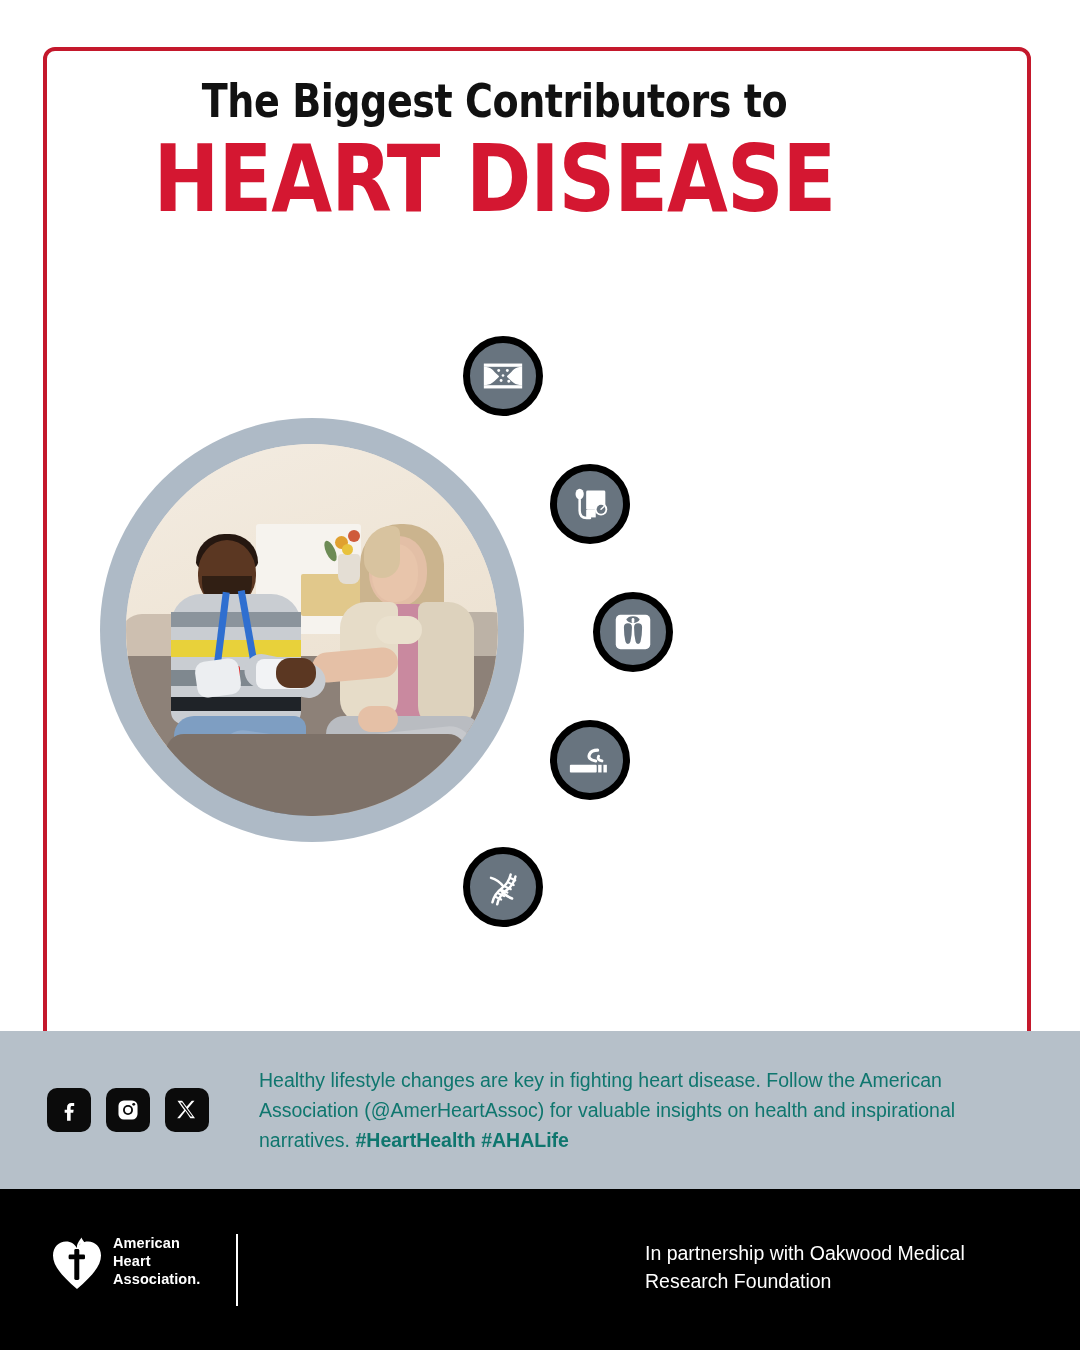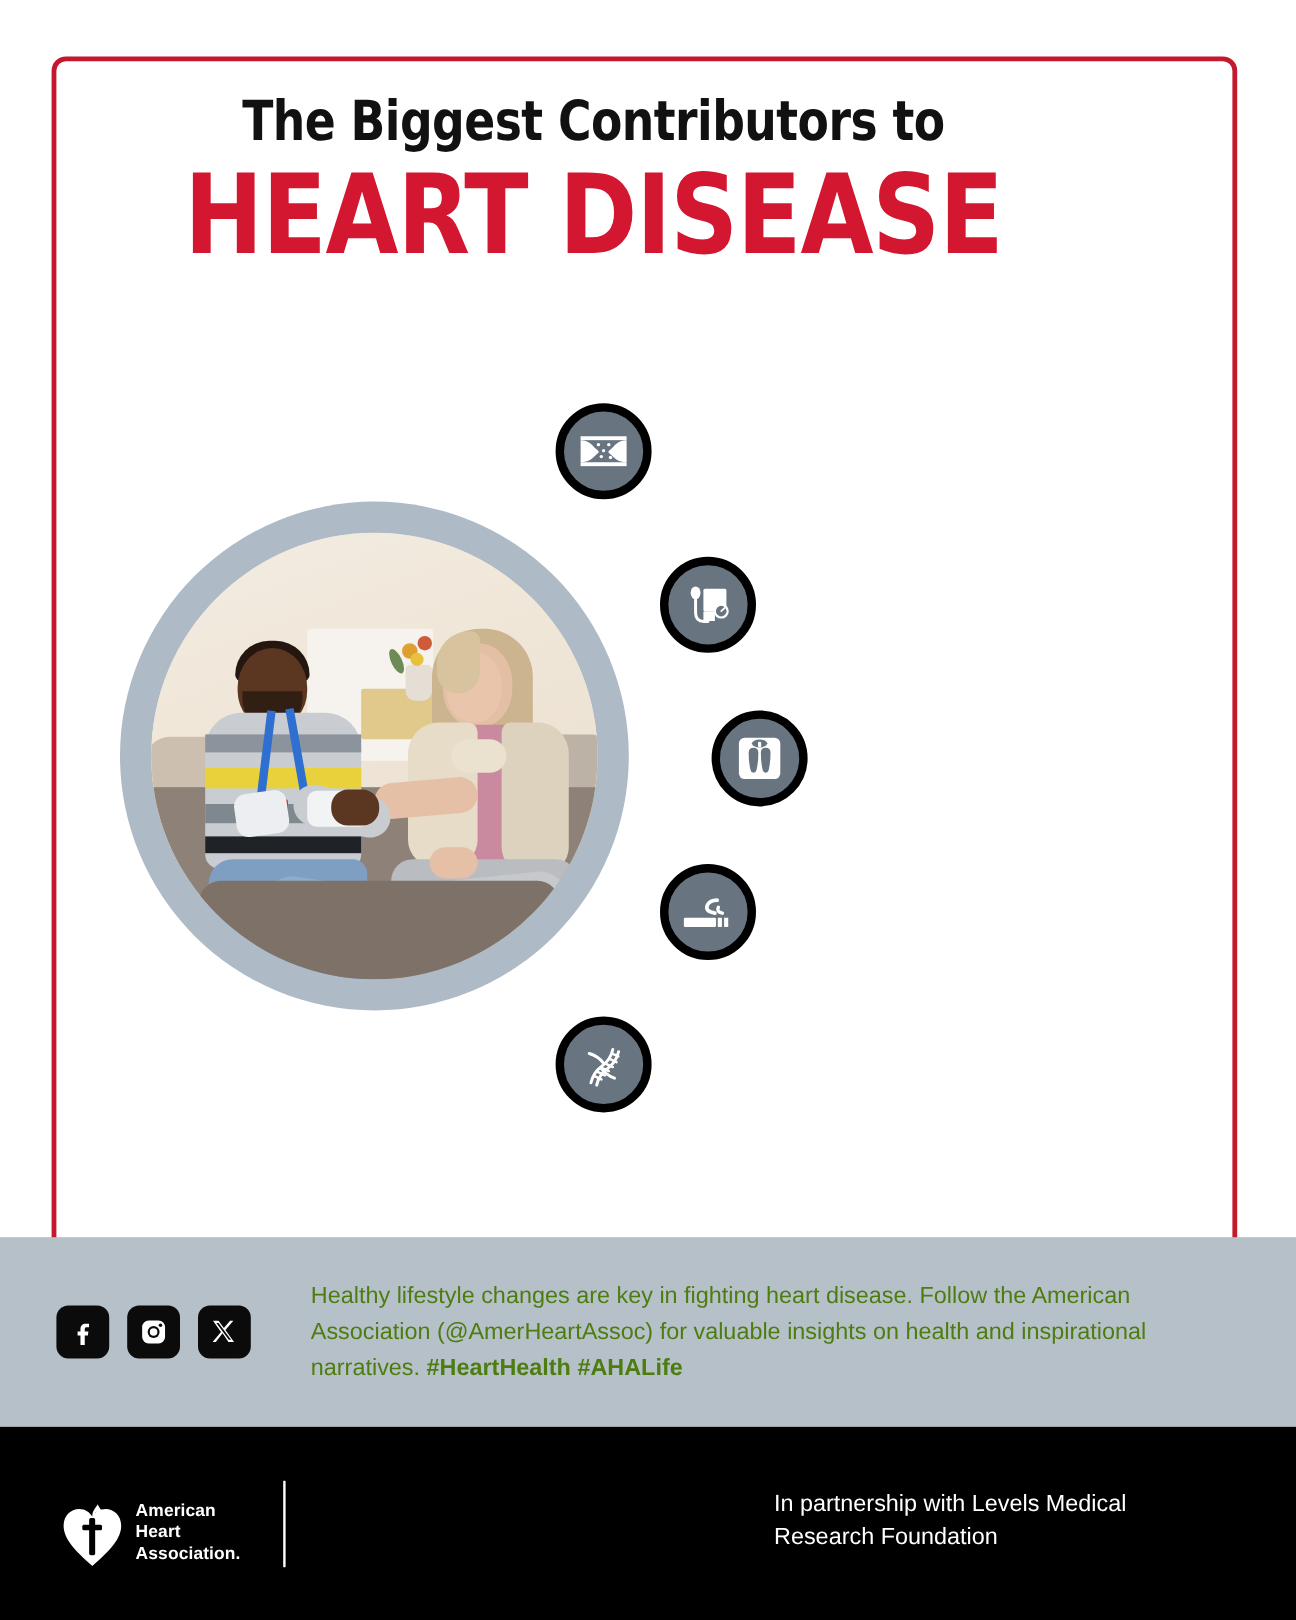--- a/index.html
+++ b/index.html
@@ -180,33 +180,33 @@
     position:absolute; left:47px; top:1088px;
     display:flex; gap:15px; z-index:7;
   }
   .social-btn{
     width:44px; height:44px; border-radius:10px; background:#0b0b0b;
     display:flex; align-items:center; justify-content:center;
   }
   .social-btn svg{ width:26px; height:26px; }
   .band-text{
     position:absolute; left:259px; top:1066px; width:736px;
-    font-size:19.5px; line-height:1.53; color:#4d7c0f;
+    font-size:19.5px; line-height:1.53; color:#0f766e;
     z-index:7;
   }
   .band-text b{ font-weight:700; }
 
   
   .black-bar{
     position:absolute; left:0; top:1189px; width:1080px; height:161px;
     background:#000000; z-index:6;
   }
   .logo-row{
     position:absolute; left:52px; top:1234px;
-    display:flex; align-items:flex-end; z-index:7;
+    display:flex; align-items:flex-start; z-index:7;
   }
   .aha-logo{ display:flex; align-items:center; gap:11px; }
   .aha-mark{ width:50px; height:56px; }
   .aha-text{
     color:#ffffff; font-size:14.5px; line-height:1.22; font-weight:700;
     letter-spacing:.1px;
   }
   .logo-divider{
     width:2px; height:72px; background:#ffffff; margin:0 30px 0 36px;
   }
@@ -410,13 +410,13 @@
       <path d="M25.2 14.5 C24 10 27.5 7 29.5 3.5 C30.5 7 34 8.5 33.2 12.5 C32.6 15.6 29.6 17 27 15.6 C29.5 13.6 29.2 11.2 28 9.6 C27.8 11.8 26.6 13.4 25.2 14.5 Z" fill="#ffffff"></path>
       <path d="M25.2 14.8 C24.2 10.8 27.3 8 29.2 4.8 C30 8 33 9.3 32.3 12.6 C31.8 15.2 29.2 16.4 27.1 15.3 C29.2 13.6 29 11.5 28 10.1 C27.8 12 26.5 13.7 25.2 14.8 Z" fill="#000000" opacity="0"></path>
     </svg>
     <div class="aha-text">American<br>Heart<br>Association.</div>
   </div>
 
   <div class="logo-divider"></div>
 
 </div>
 
-<div class="partner-text">In partnership with Levels Medical Research Foundation</div>
+<div class="partner-text">In partnership with Oakwood Medical Research Foundation</div>
 
 </body></html>

